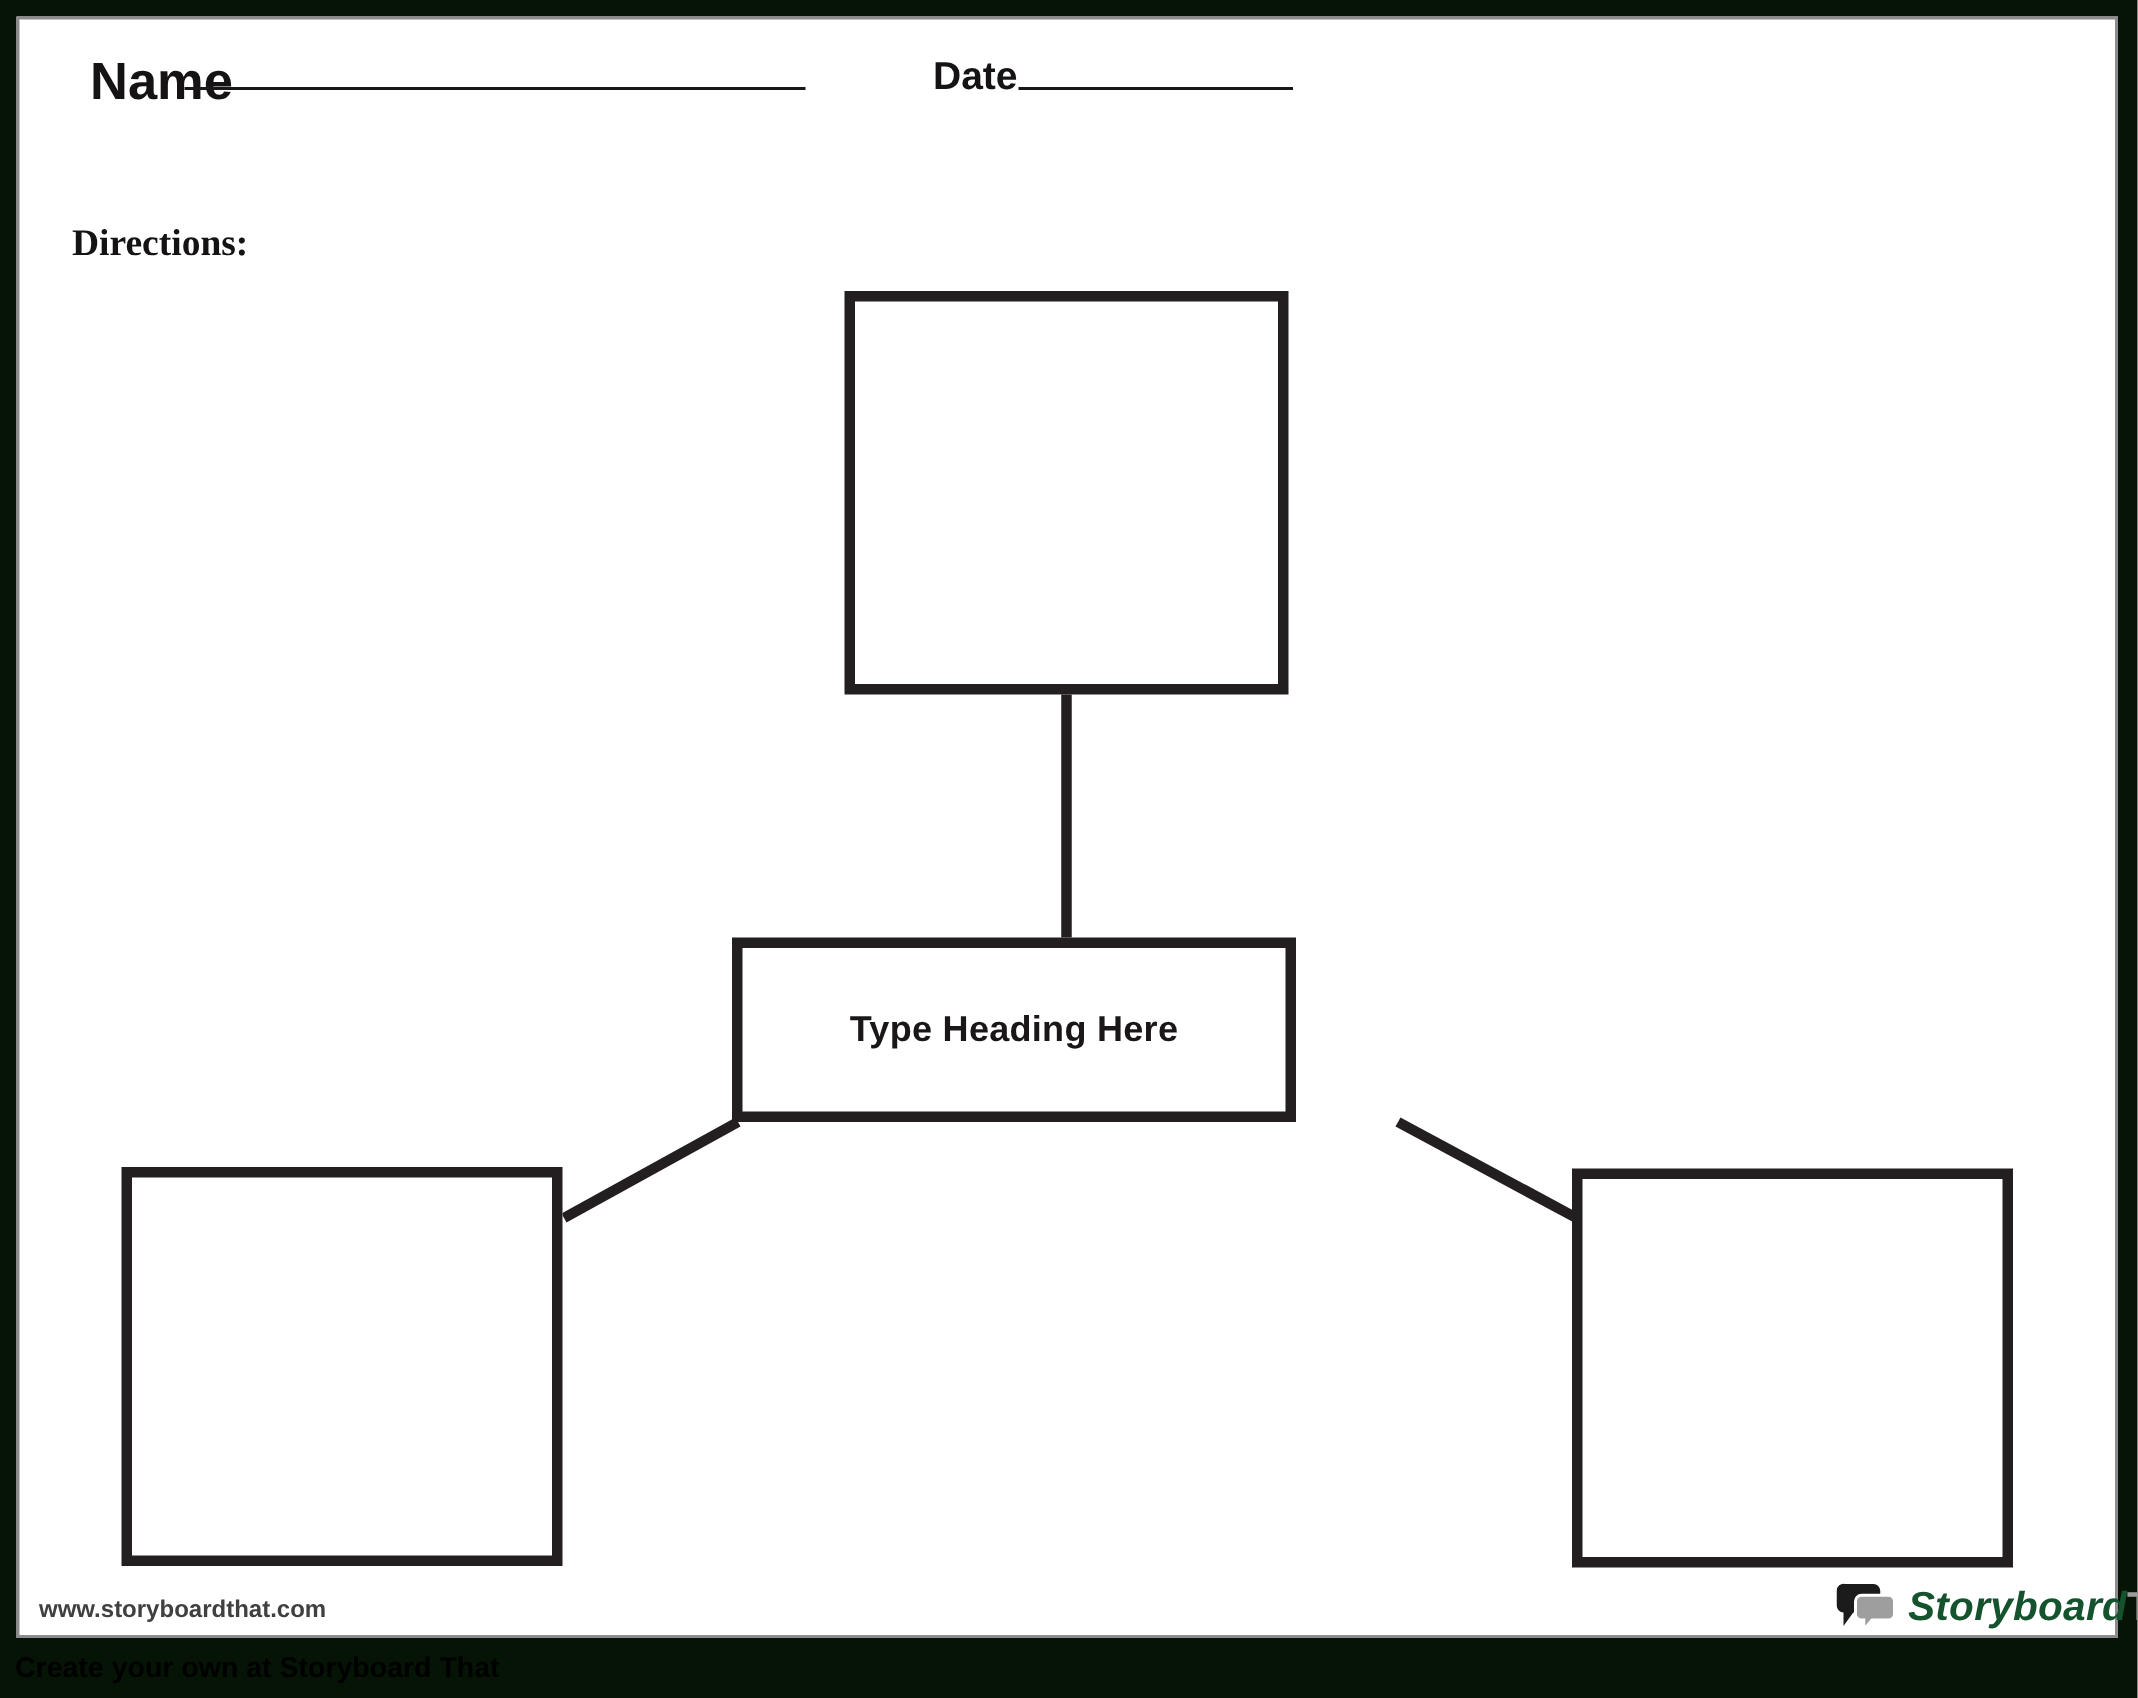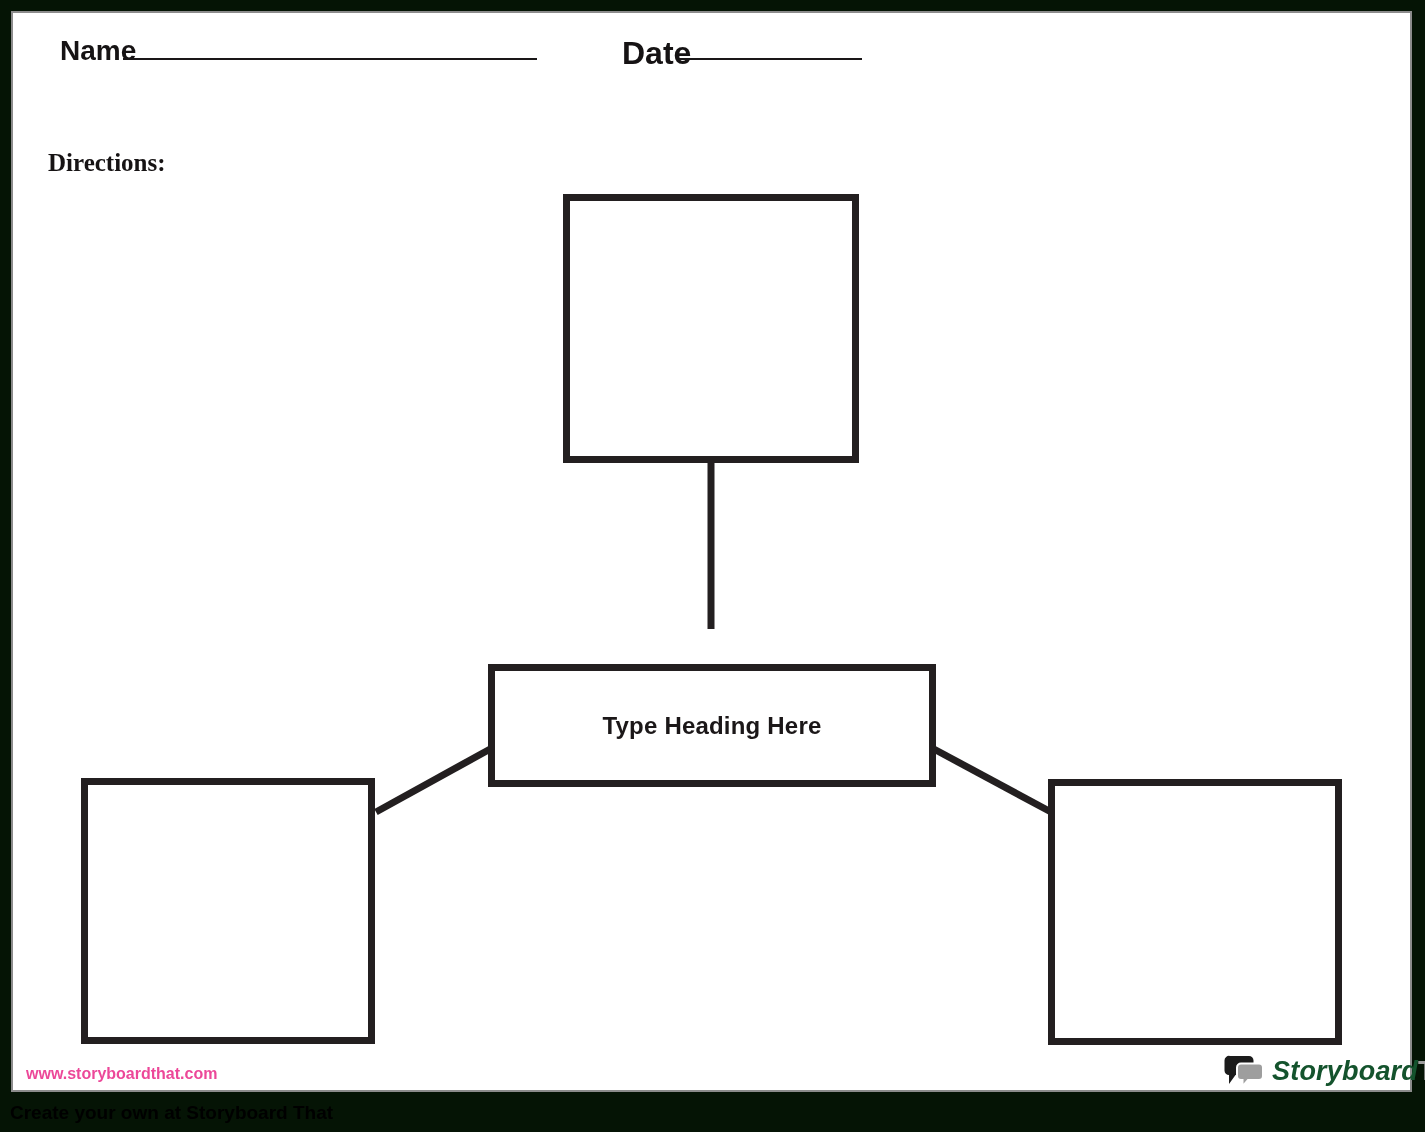--- a/index.html
+++ b/index.html
@@ -15,54 +15,54 @@
   .page {
     position: absolute;
     left: 11px; top: 11px;
     width: 1401px; height: 1081px;
     background: #ffffff;
     border: 2px solid #8c8c8c;
   }
   .page-inner { position: absolute; left: 0; top: 0; width: 1397px; height: 1077px; }
 
   .label { position: absolute; color: #161314; font-weight: bold; white-space: nowrap; }
-  .name-label { left: 47px; top: 22px; font-size: 28px; }
-  .date-label { left: 609px; top: 22px; font-size: 32px; }
+  .name-label { left: 47px; top: 22px; font-size: 35px; }
+  .date-label { left: 609px; top: 22px; font-size: 26px; }
   .title-label { left: 0; right: 0; top: 70px; font-size: 37px; text-align: center; }
   .directions-label { left: 35px; top: 136px; font-size: 25px; font-family: Liberation Serif, serif; }
 
   .write-line { position: absolute; height: 0; border-top: 2px solid #1a1718; }
   .name-line { left: 110px; top: 45px; width: 414px; }
   .date-line { left: 666px; top: 45px; width: 183px; }
 
   .cell {
     position: absolute;
     background: #ffffff;
     border: 7px solid #231f20;
   }
   .top-square   { left: 550px;  top: 181px; width: 296px; height: 269px; }
   .bl-square    { left: 68px;   top: 765px; width: 294px; height: 266px; }
   .br-square    { left: 1035px; top: 766px; width: 294px; height: 266px; }
   .heading-box  {
-    left: 475px; top: 612px; width: 448px; height: 123px;
-    display: flex; align-items: center; justify-content: center; margin-top: 39px;
+    left: 475px; top: 612px; width: 376px; height: 123px;
+    display: flex; align-items: center; justify-content: center;
   }
   .heading-box span {
     font-size: 24px; font-weight: 600; color: #1b1718; letter-spacing: 0.2px;
   }
 
   .connector-layer {
     position: absolute; left: 0; top: 0;
     width: 1397px; height: 1077px;
     pointer-events: none;
   }
 
   .footer-url {
     position: absolute; left: 13px; top: 1052px;
-    font-size: 16px; font-weight: bold; color: #ec4899;
+    font-size: 16px; font-weight: bold; color: #404040;
   }
 
   .logo {
     position: absolute; left: 1210px; top: 1040px;
     display: flex; align-items: center; gap: 7px;
   }
   .logo-text { font-size: 27px; font-weight: 600; letter-spacing: 0.2px; white-space: nowrap; }
   .logo-text .dark { color: #14532d; font-style: italic; }
   .logo-text .gray { color: #9d9d9d; }
 

